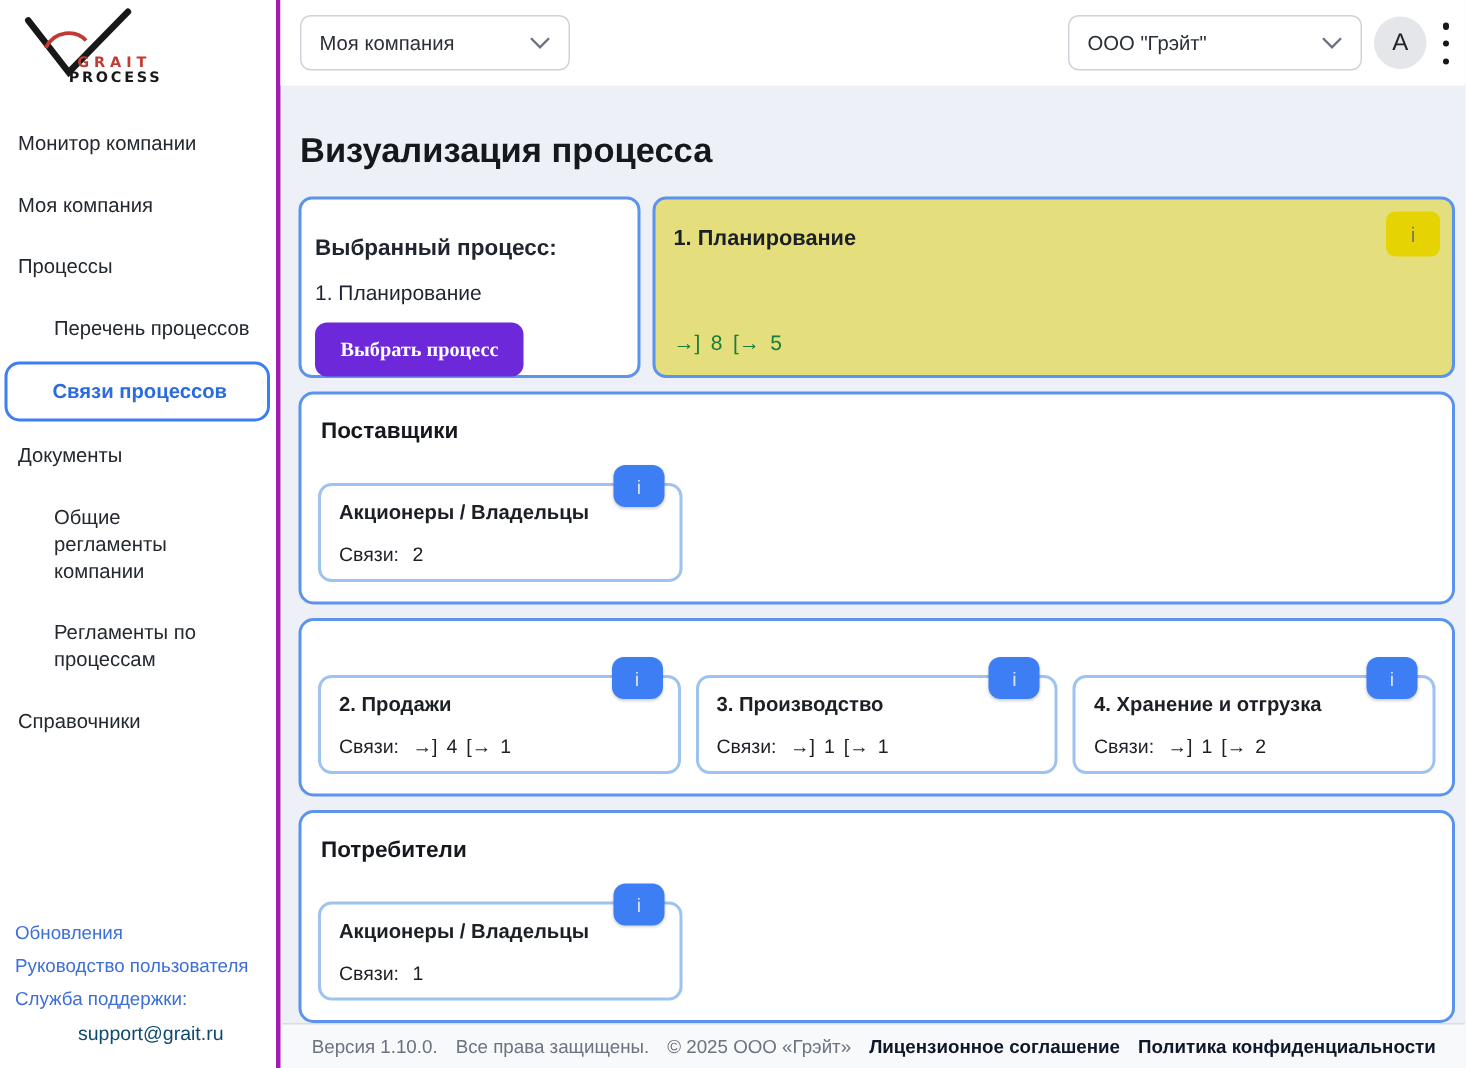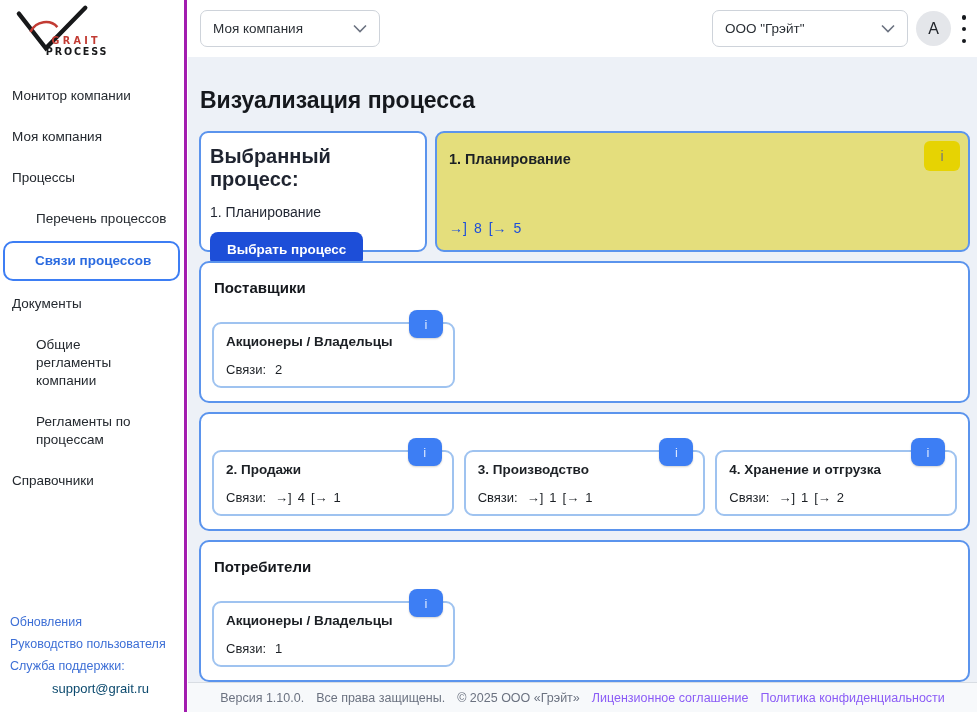--- a/index.html
+++ b/index.html
@@ -51,34 +51,34 @@
     position:absolute; left:188px; top:57px; width:789px; height:647px;
     background:#edf1f7; display:flex; flex-direction:column;
     padding:24px 7px 0 11px;
   }
   h1.page-title { font-size:23px; font-weight:700; color:#15181d; margin:6px 0 17px 1px; }
   .top-row { display:flex; gap:8px; height:121px; }
   .panel {
     background:#fff; border:2px solid #5b94ed; border-radius:9px; width:228px;
     padding:12px 8px 10px 9px; flex-shrink:0;
   }
-  .panel-label { font-size:20px; font-weight:700; margin-bottom:13px; }
+  .panel-label { font-size:15px; font-weight:700; margin-bottom:13px;margin-top:12px; }
   .panel-value { font-size:14px; margin-bottom:12px; }
   .btn-primary {
-    background:#1d4ed8; color:#fff; border:none; border-radius:8px;
+    background:#6d28d9; color:#fff; border:none; border-radius:8px;
     font-size:13.5px; font-weight:700; padding:10px 17px; cursor:pointer;
-    font-family:Liberation Sans, sans-serif;
+    font-family:Liberation Serif, serif;
     text-align:right;
   }
   .focus-card {
     flex:1; background:#e4de7c; border:2px solid #5b94ed; border-radius:9px;
     padding:18px 12px 14px 12px; position:relative; display:flex; flex-direction:column;
   }
   .focus-title { font-size:14.5px; font-weight:700; color:#1c2025; }
-  .flow-line { margin-top:auto; font-size:14px; color:#1d4ed8; }
+  .flow-line { margin-top:auto; font-size:14px; color:#15803d; }
   .flow-line span { margin-right:7px; }
   .info-btn-yellow {
     position:absolute; top:8px; right:8px; width:36px; height:30px;
     background:#e6d303; border:none; border-radius:6px; color:#74767b;
     font-size:14px; cursor:pointer; font-family:inherit;
   }
   .group {
     background:#fff; border:2px solid #5b94ed; border-radius:10px;
     margin-top:9px; padding:10px 11px 13px 11px;
   }
@@ -97,21 +97,21 @@
     background:#3d7ef4; border:none; border-radius:8px; color:#d9e6ff;
     font-size:13px; cursor:pointer; box-shadow:0 1px 2px rgba(0,0,0,.18);
     font-family:inherit;
   }
   
   .footer {
     margin:auto -7px 0 -11px; height:31px; background:#f7f9fb; border-top:1px solid #d8dde3;
     display:flex; align-items:center; justify-content:center; font-size:12.5px; color:#6b7280;
   }
   .footer span { margin:0 6px; }
-  .footer a { color:#8b5cf6; text-decoration:none; cursor:pointer; margin:16px 6px; }
+  .footer a { color:#0f172a; text-decoration:none; cursor:pointer; margin:16px 6px;font-weight:bold; }
 </style>
 </head>
 <body>
 
 <div class="sidebar">
   <div class="logo">
     <svg viewBox="0 0 120 54" width="118" height="52">
       <path d="M10 11 L38 47 L79 5" fill="none" stroke="#17181a" stroke-width="4.5" stroke-linecap="round"></path>
       <path d="M22 30 C 28 18, 43 17, 50 25" fill="none" stroke="#c23b33" stroke-width="2.6"></path>
       <text x="44" y="43" font-size="10" font-weight="bold" letter-spacing="3.4" fill="#c23b33" font-family="DejaVu Sans, sans-serif">GRAIT</text>

